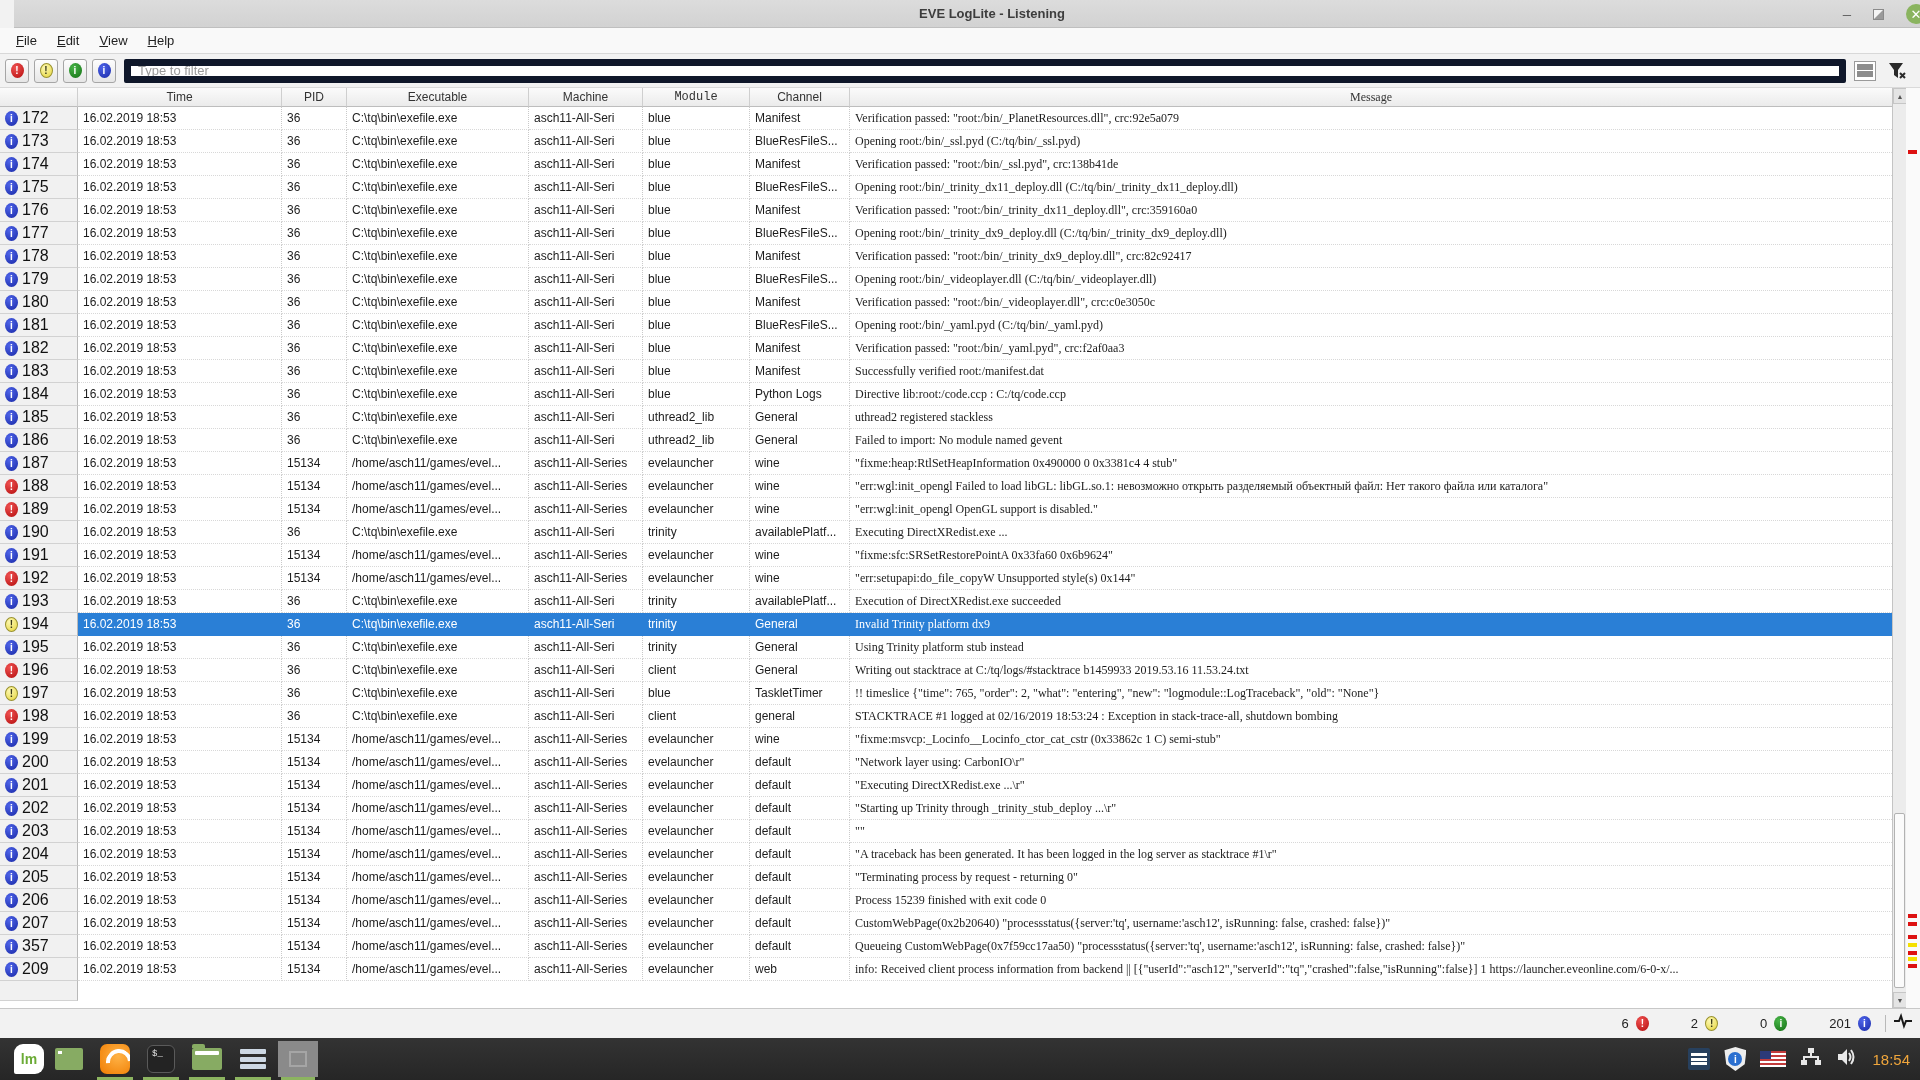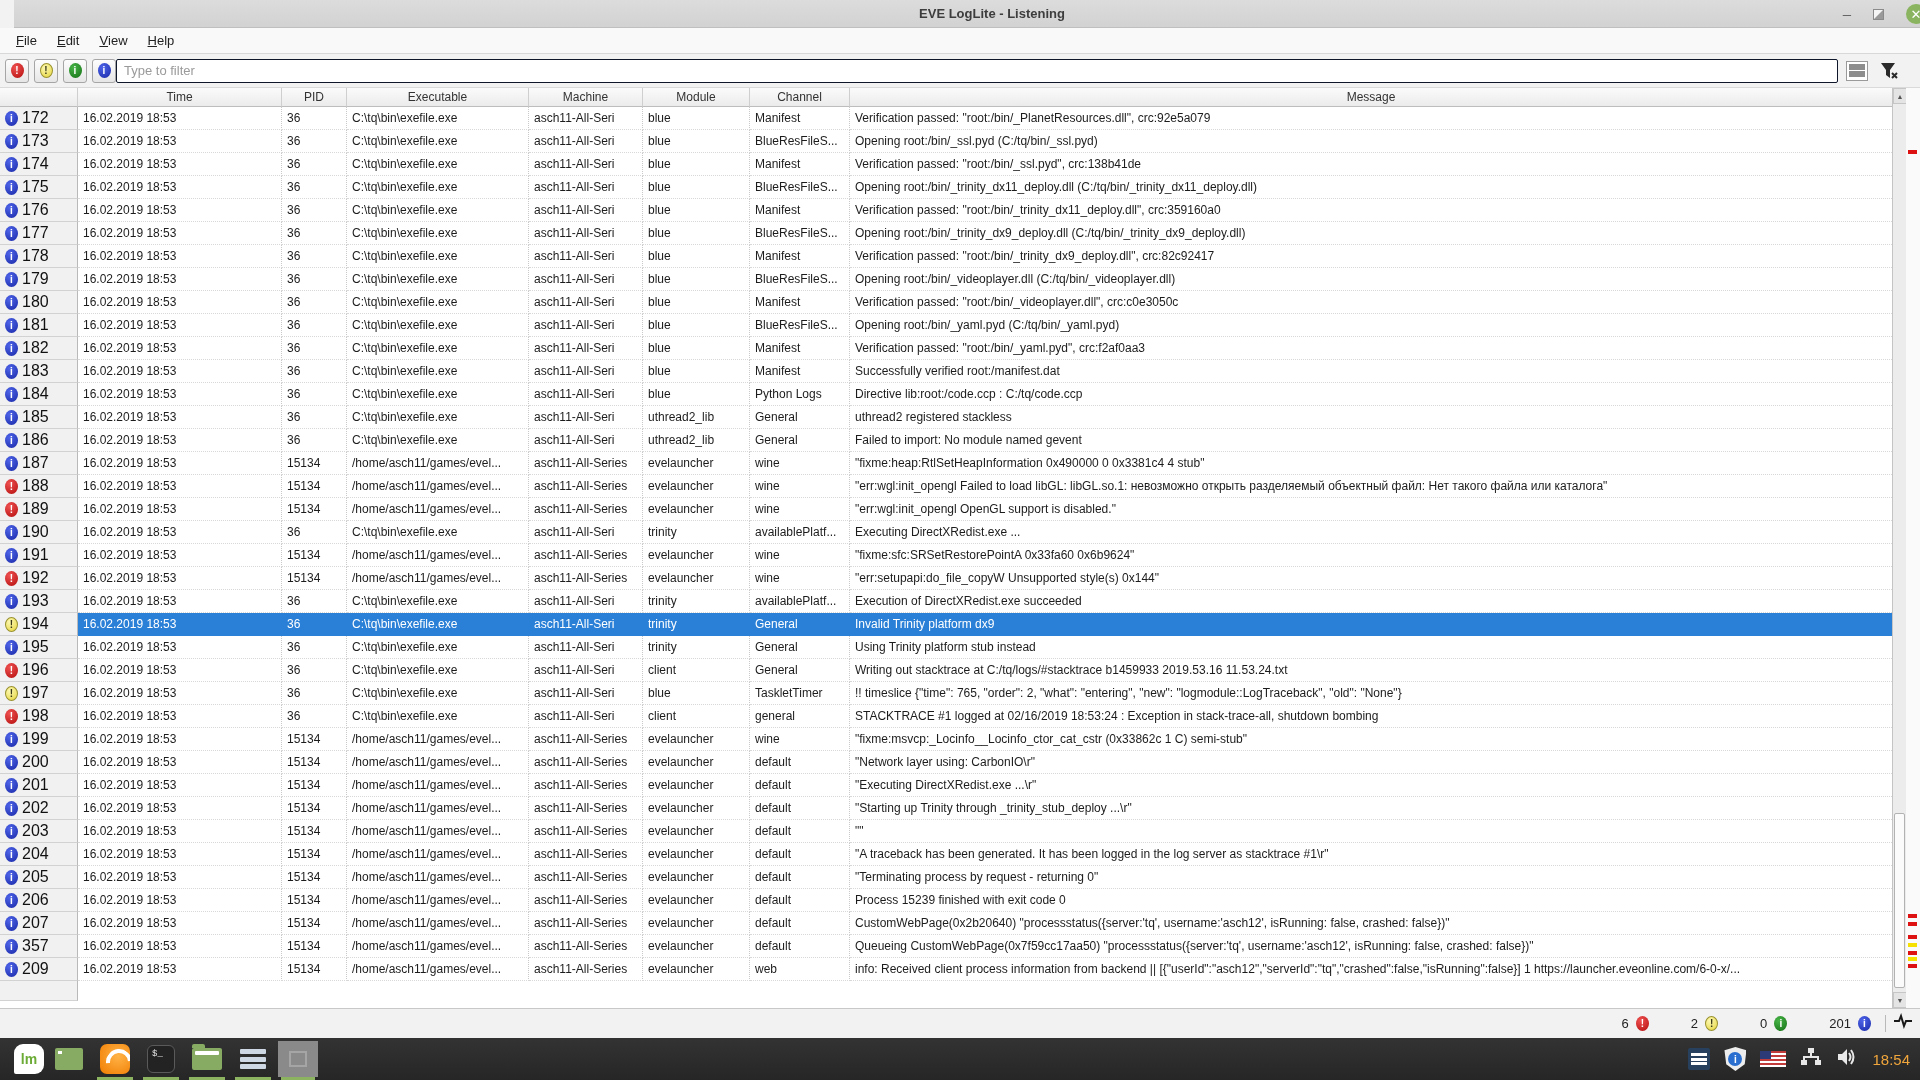--- a/index.html
+++ b/index.html
@@ -23,21 +23,21 @@
 
   .menubar { position:absolute; left:0; top:28px; width:100%; height:26px; background:#f9f9f9;
     border-bottom:1px solid #d8d8d8; display:flex; align-items:center; padding-left:6px; }
   .menu-item { font-size:13px; color:#222; padding:0 10px; height:100%; display:flex; align-items:center; }
   .menu-item u { text-decoration:underline; }
 
   .toolbar { position:absolute; left:0; top:54px; width:100%; height:34px; background:#f2f2f2;
     border-bottom:1px solid #dadada; display:flex; align-items:center; }
   .tb-btn { width:24px; height:24px; margin-left:5px; border:1px solid #a6a6a6; border-radius:3px;
     background:linear-gradient(#fdfdfd,#e6e6e6); display:flex; align-items:center; justify-content:center; }
-  .filter-input { width:1722px; height:24px; border:1px solid #0f172a; border-radius:2px;
+  .filter-input { margin-left:8px; width:1722px; height:24px; border:7px solid #0f172a; border-radius:2px;
     background:#fff; font-size:13px; padding-left:7px; color:#333; outline:none;
     font-family:"Liberation Sans",sans-serif; }
   .filter-input::placeholder { color:#9a9a9a; }
   .tb-right { display:flex; align-items:center; margin-left:8px; gap:10px; }
   .lines-btn { width:22px; height:20px; border:1px solid #9a9a9a; background:#fff;
     display:flex; flex-direction:column; justify-content:space-evenly; padding:2px; }
   .lines-btn i { display:block; height:3px; background:#8d8d8d; }
   .funnel-btn { width:22px; height:22px; position:relative; }
 
   
@@ -55,23 +55,23 @@
     font-size:12px; color:#333; display:flex; align-items:center; justify-content:center; height:19px; }
   .tbody { position:absolute; left:0; top:19px; width:1892px; }
   .row { display:flex; height:23px; }
   .cell { font-size:12px; color:#1c1c1c; display:flex; align-items:center; padding-left:5px;
     border-right:1px dotted #c9c9c9; border-bottom:1px dotted #d8d8d8; overflow:hidden; white-space:nowrap; height:23px; }
   .idcell { width:78px; background:#f1f1f1; border-right:1px solid #b9b9b9; border-bottom:1px solid #d2d2d2;
     display:flex; align-items:center; gap:4px; padding-left:5px; height:23px; flex:none; }
   .idcell .rid { font-size:16px; color:#111; }
   .w-time{width:204px;flex:none;} .w-pid{width:65px;flex:none;} .w-exe{width:182px;flex:none;}
   .w-machine{width:114px;flex:none;} .w-module{width:107px;flex:none;} .w-channel{width:100px;flex:none;}
-  .w-msg{flex:1;border-right:none;}
+  .w-msg{flex:1;border-right:none;font-family:Liberation Serif, serif;}
   .hc.w-time{width:204px;} .hc.w-pid{width:65px;} .hc.w-exe{width:182px;} .hc.w-machine{width:114px;}
-  .hc.w-module{width:107px;} .hc.w-channel{width:100px;} .hc.w-msg{flex:1;border-right:none;}
+  .hc.w-module{width:107px;font-family:Liberation Mono, monospace;} .hc.w-channel{width:100px;} .hc.w-msg{flex:1;border-right:none;}
   .hc.w-id{width:78px;flex:none;}
   .row.selected .cell { background:#2a7fd6; color:#fff; border-right-color:transparent; border-bottom:1px solid #2a7fd6; }
   .stub { width:78px; height:20px; background:#f1f1f1; border-right:1px solid #b9b9b9; border-bottom:1px solid #d2d2d2; }
 
   
   .vscroll { position:absolute; left:1892px; top:0; width:14px; height:920px; background:#ececec; border-left:1px solid #c4c4c4; }
   .varrow { position:absolute; left:0; width:14px; height:16px; background:#e4e4e4; border:1px solid #c6c6c6;
     font-size:7px; color:#555; display:flex; align-items:center; justify-content:center; }
   .vthumb { position:absolute; left:1px; width:11px; background:#fbfbfb; border:1px solid #b2b2b2; border-radius:2px; }
   .gutter { position:absolute; left:1906px; top:0; width:14px; height:920px; background:#fafafa; }

